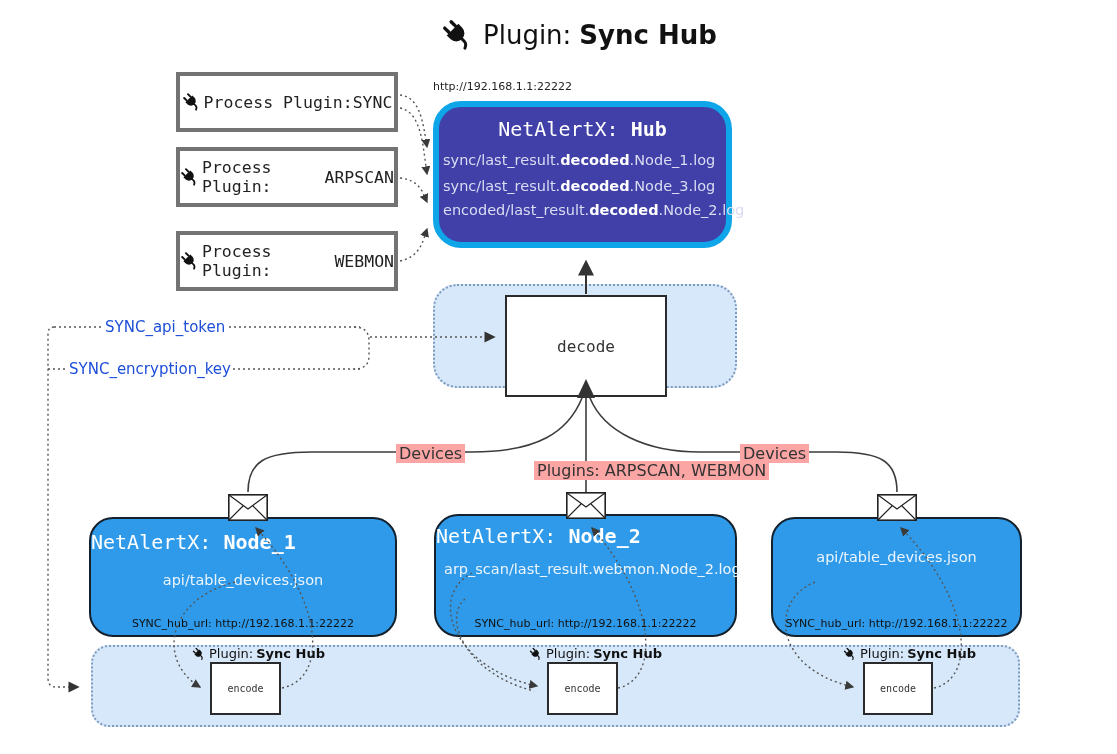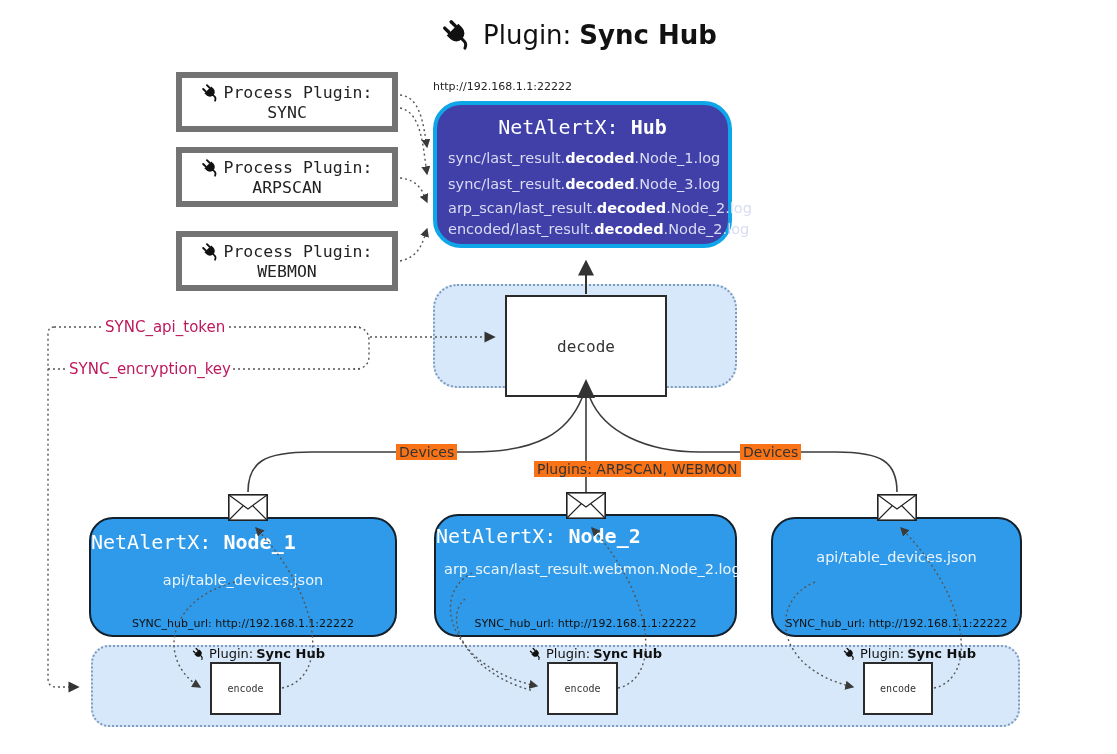--- a/index.html
+++ b/index.html
@@ -8,42 +8,42 @@
   }
   *{box-sizing:border-box;margin:0;padding:0}
   body{background:#fff;font-family:"DejaVu Sans",sans-serif;}
   #canvas{position:relative;width:1117px;height:754px;background:#fff;overflow:hidden}
   .abs{position:absolute}
   .mono{font-family:"DejaVu Sans Mono",monospace}
   .b{font-weight:bold}
   
   .title{display:flex;align-items:center;gap:8px;font-size:26px;color:#111}
   
-  .pbox{width:222px;height:60px;background:#fff;border:6px solid #737373;
-        display:flex;flex-direction:column;align-items:center;justify-content:center;
+  .pbox{width:222px;height:60px;background:#fff;border:4px solid #737373;
+        display:flex;flex-direction:row;align-items:center;justify-content:center;
         font-size:16.5px;color:#222}
   .pbox .r1{display:flex;align-items:center;gap:2px}
   
-  .hub{width:299px;height:147px;background:var(--hub-fill);border:4px solid #0ea5e9;border-radius:28px;
+  .hub{width:299px;height:147px;background:var(--hub-fill);border:6px solid #0ea5e9;border-radius:28px;
        color:#fff;padding-top:10px}
   .hub-title{text-align:center;font-size:20px;margin-bottom:7px}
-  .hub-entry{font-size:14.5px;color:#d9dcf2;padding-left:11px;line-height:1.78;white-space:nowrap}
+  .hub-entry{font-size:14.5px;color:#d9dcf2;padding-left:4px;line-height:1.78;white-space:nowrap}
   .hub-entry .b{color:#fff}
   .smalltxt{font-size:11px;color:#222}
   
   .panel{background:var(--panel-fill);border:2px dotted var(--panel-border);border-radius:24px}
   .wbox{background:#fff;border:2px solid #2b2b2b;display:flex;align-items:center;justify-content:center;color:#333}
   
   .node{background:var(--node-fill);border:2px solid #14202b;border-radius:24px;color:#fff;padding-top:11px}
   .node-title{font-size:20px}
   .node-line{font-size:14.5px;color:#ecf5fd;white-space:nowrap}
   .node-url{position:absolute;bottom:5px;left:0;right:0;text-align:center;font-size:11px;color:#101010}
   
-  .lbl{background:#f97316;color:#333;font-size:14px;padding:0 3px;white-space:nowrap}
-  .keylbl{background:#fff;color:#be185d;font-size:15px;padding:0 2px;white-space:nowrap}
+  .lbl{background:#fca5a5;color:#333;font-size:16px;padding:0 3px;white-space:nowrap}
+  .keylbl{background:#fff;color:#1d4ed8;font-size:15px;padding:0 2px;white-space:nowrap}
   .enc-lbl{display:flex;align-items:center;gap:3px;font-size:13px;color:#111;background:transparent}
   svg.overlay{position:absolute;left:0;top:0;pointer-events:none}
   .plug{flex:0 0 auto}
 </style>
 </head>
 <body>
 
 <div id="canvas">
 
   <div class="abs title" style="left:441px;top:18px">
@@ -104,21 +104,20 @@
 
   <div class="abs smalltxt" style="left:433px;top:80px;width:299px;">http://192.168.1.1:22222</div>
 
   <div class="abs hub" style="left:433px;top:101px">
     <div class="hub-title mono">
       <span>NetAlertX:</span>
       <span class="b">Hub</span>
     </div>
     <div class="hub-entry"><span>sync/last_result.</span><span class="b">decoded</span><span>.Node_1.log</span></div>
     <div class="hub-entry"><span>sync/last_result.</span><span class="b">decoded</span><span>.Node_3.log</span></div>
-    <div class="hub-entry" style="line-height:1.45"><span>arp_scan/last_result.</span><span class="b">decoded</span><span>.Node_2.log</span></div>
     <div class="hub-entry" style="line-height:1.45"><span>encoded/last_result.</span><span class="b">decoded</span><span>.Node_2.log</span></div>
   </div>
 
   <div class="abs panel" style="left:433px;top:284px;width:304px;height:104px"></div>
   <div class="abs wbox mono" style="left:505px;top:295px;width:162px;height:102px;font-size:16px">decode</div>
 
   <div class="abs node" style="left:89px;top:517px;width:308px;height:120px">
     <div class="node-title mono"><span>NetAlertX:</span> <span class="b">Node_1</span></div>
     <div class="node-line" style="text-align:center;margin-top:18px">api/table_devices.json</div>
     <div class="node-url">SYNC_hub_url: http://192.168.1.1:22222</div>

